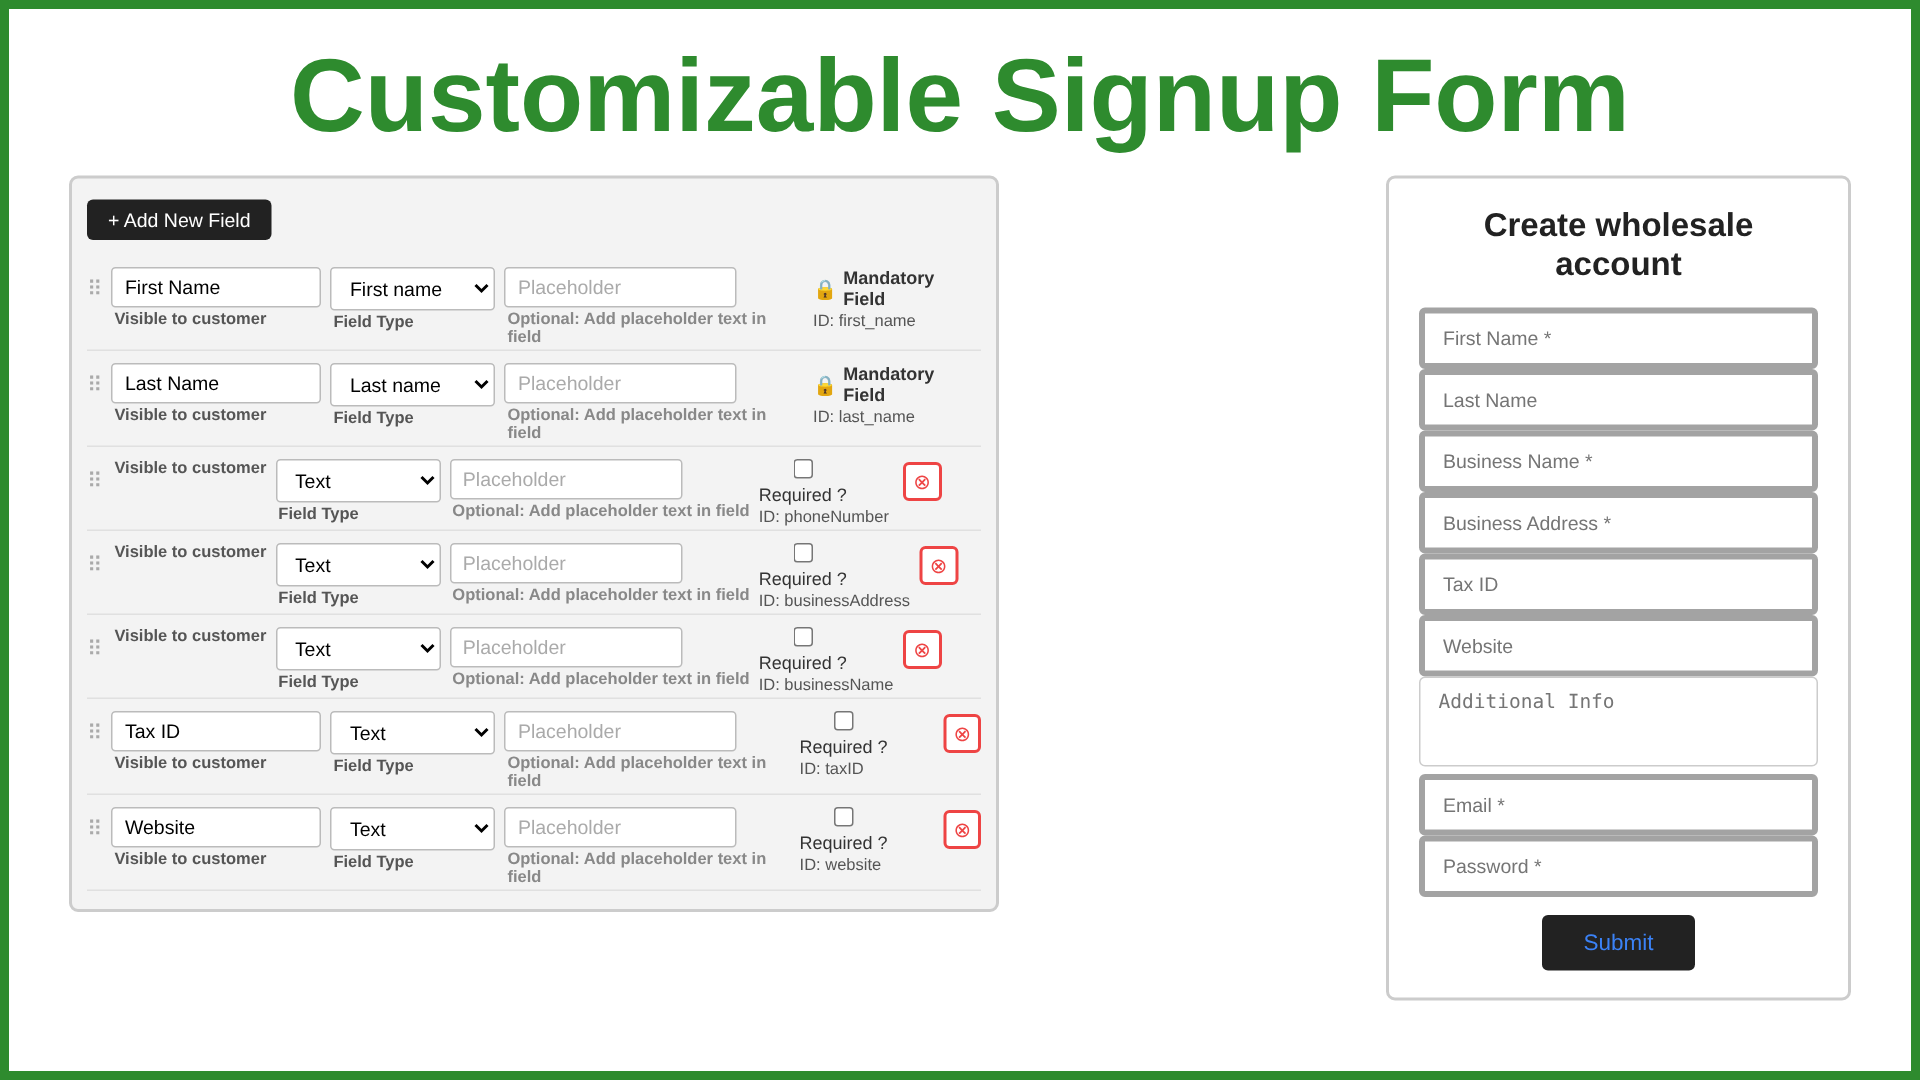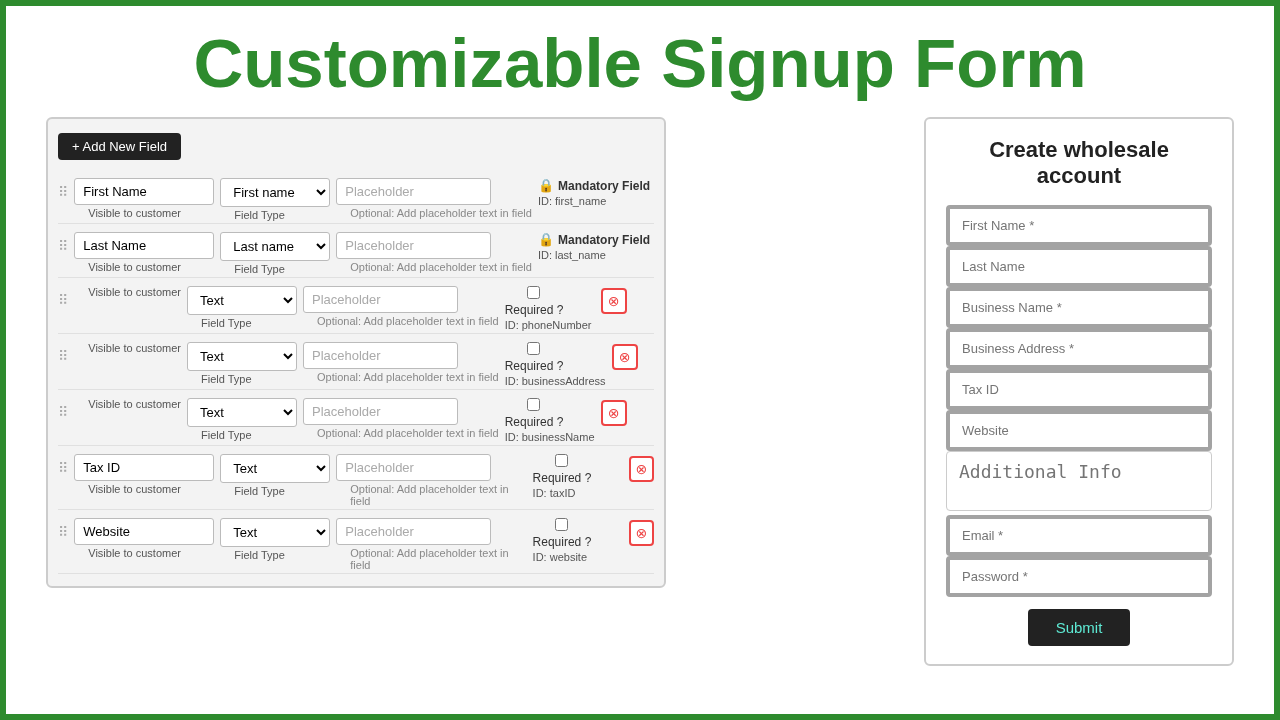--- a/index.html
+++ b/index.html
@@ -83,21 +83,22 @@
       border: 1px solid #bbb;
       border-radius: 3px;
       padding: 5px 8px;
       font-size: 13px;
       width: 140px;
       background: #fff;
     }
     .field-label {
       font-size: 11px;
       color: #555;
-      margin-left: 14px;
+      margin-left: 2px;
+      font-weight: bold;
     }
     .field-type-select {
       border: 1px solid #bbb;
       border-radius: 3px;
       padding: 5px 8px;
       font-size: 13px;
       width: 110px;
       background: #fff;
     }
     .placeholder-input {
@@ -190,30 +191,30 @@
       padding: 9px 12px;
       font-size: 13px;
       width: 100%;
       color: #555;
       background: #fff;
     }
     .form-textarea {
       border: 1px solid #ccc;
       border-radius: 4px;
       padding: 9px 12px;
-      font-size: 18px;
+      font-size: 13px;
       width: 100%;
       color: #555;
       background: #fff;
       resize: none;
       height: 60px;
     }
     .submit-btn {
       background: #222;
-      color: #5eead4;
+      color: #3b82f6;
       border: none;
       border-radius: 4px;
       padding: 10px 28px;
       font-size: 15px;
       cursor: pointer;
       align-self: center;
       margin-top: 2px;
     }
     .optional-note {
       font-size: 11px;

